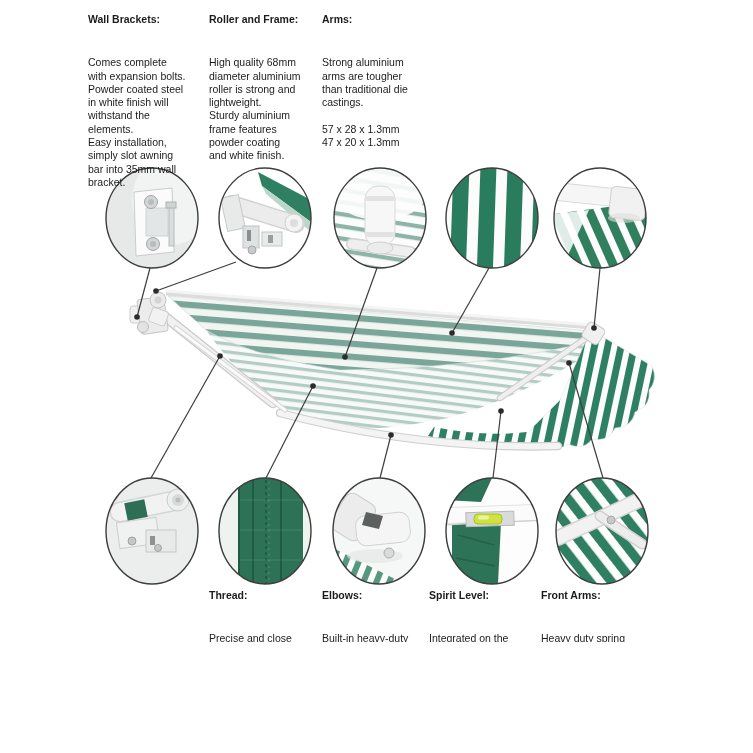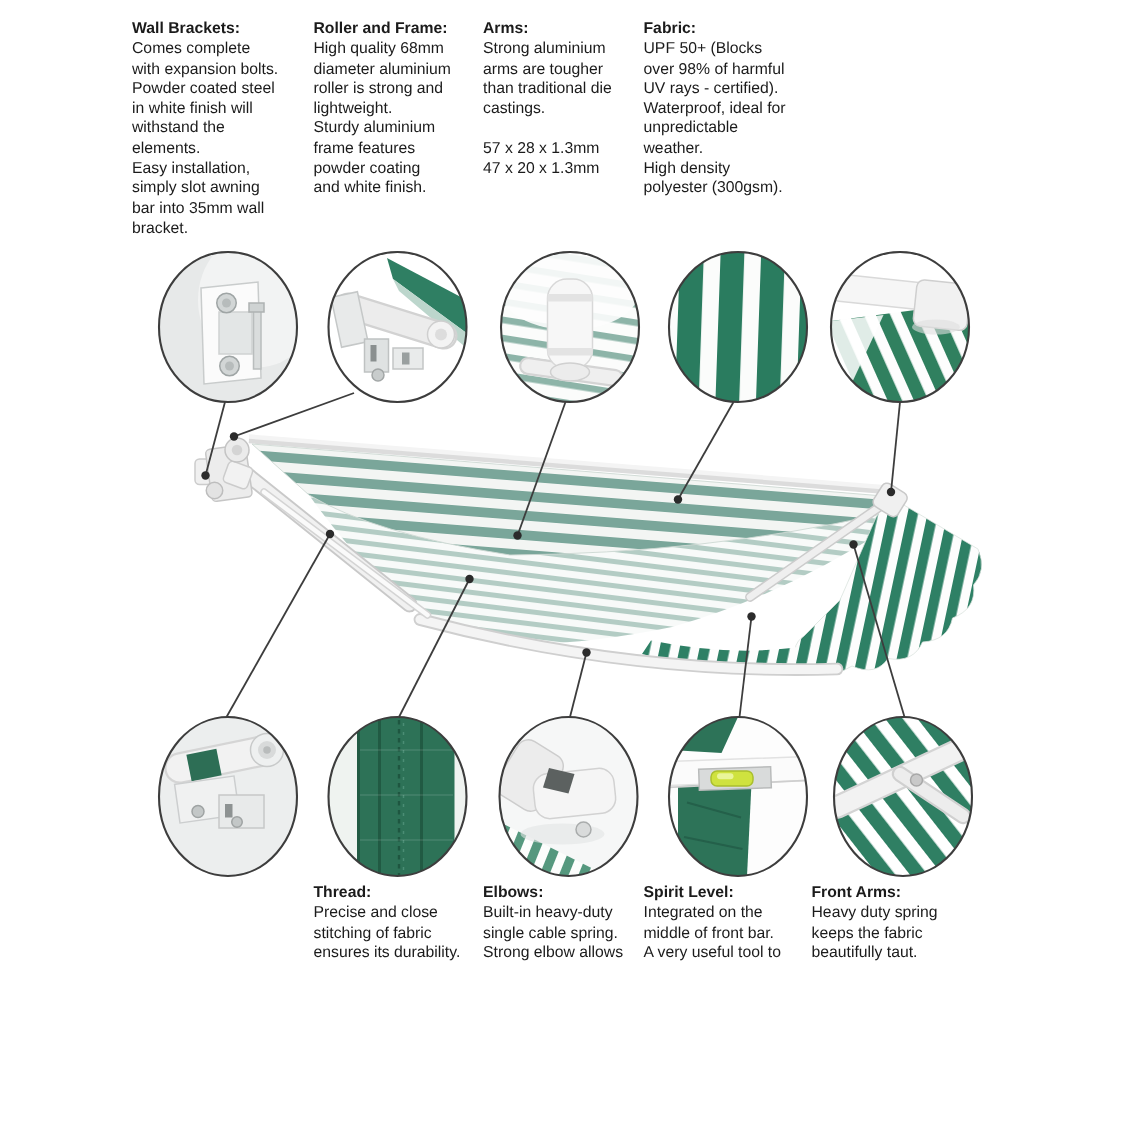--- a/index.html
+++ b/index.html
@@ -2,21 +2,21 @@
 <html><head>
 <meta charset="utf-8">
 <style>
   html,body{margin:0;padding:0;background:#ffffff;}
   .page{
     position:relative;width:753px;height:642px;background:#ffffff;overflow:hidden;
     font-family:"Liberation Sans",sans-serif;color:#1b1b1b;
   }
   .note{position:absolute;width:122px;font-size:10.5px;line-height:13.3px;}
   .note .ttl{font-weight:bold;white-space:pre-line;}
-  .note .body{white-space:pre-line;}
+  .note .body{white-space:pre-line;margin-top:30px;}
   .note.toprow{top:13px;}
   .note.bottomrow{top:589px;}
   svg{position:absolute;left:0;top:0;}
 </style>
 </head>
 <body>
 
 <div class="page">
 
 <svg width="753" height="753" viewBox="0 0 753 753">
@@ -310,31 +310,20 @@
   <div class="note toprow" style="left:322px">
     <div class="ttl">Arms:</div>
     <div class="body">Strong aluminium
 arms are tougher
 than traditional die
 castings.
 
 57 x 28 x 1.3mm
 47 x 20 x 1.3mm</div>
   </div>
-  <div class="note toprow" style="left:429px">
-    <div class="ttl">Fabric:</div>
-    <div class="body">UPF 50+ (Blocks
-over 98% of harmful
-UV rays - certified).
-Waterproof, ideal for
-unpredictable
-weather.
-High density
-polyester (300gsm).</div>
-  </div>
 
   <div class="note bottomrow" style="left:209px">
     <div class="ttl">Thread:</div>
     <div class="body">Precise and close
 stitching of fabric
 ensures its durability.
 Rot proof thread is
 perfect for all year
 round use and
 ensures durability.</div>

